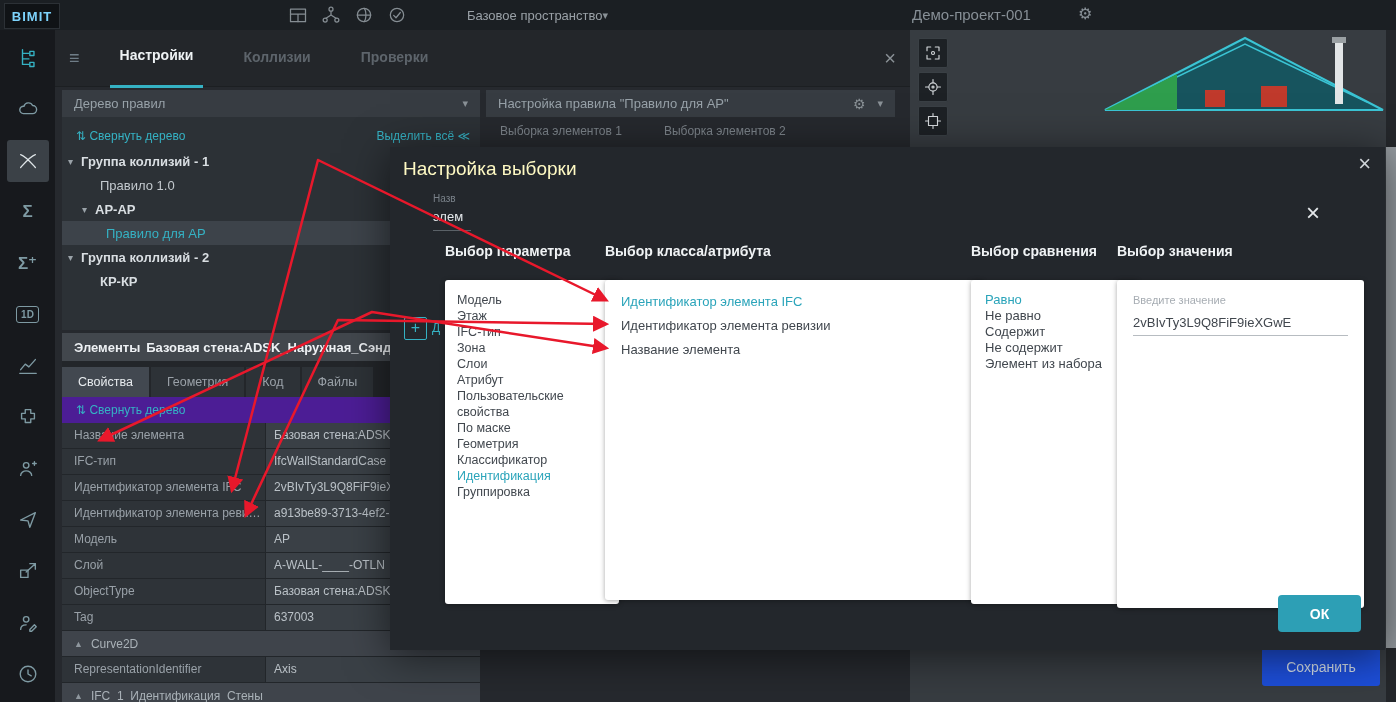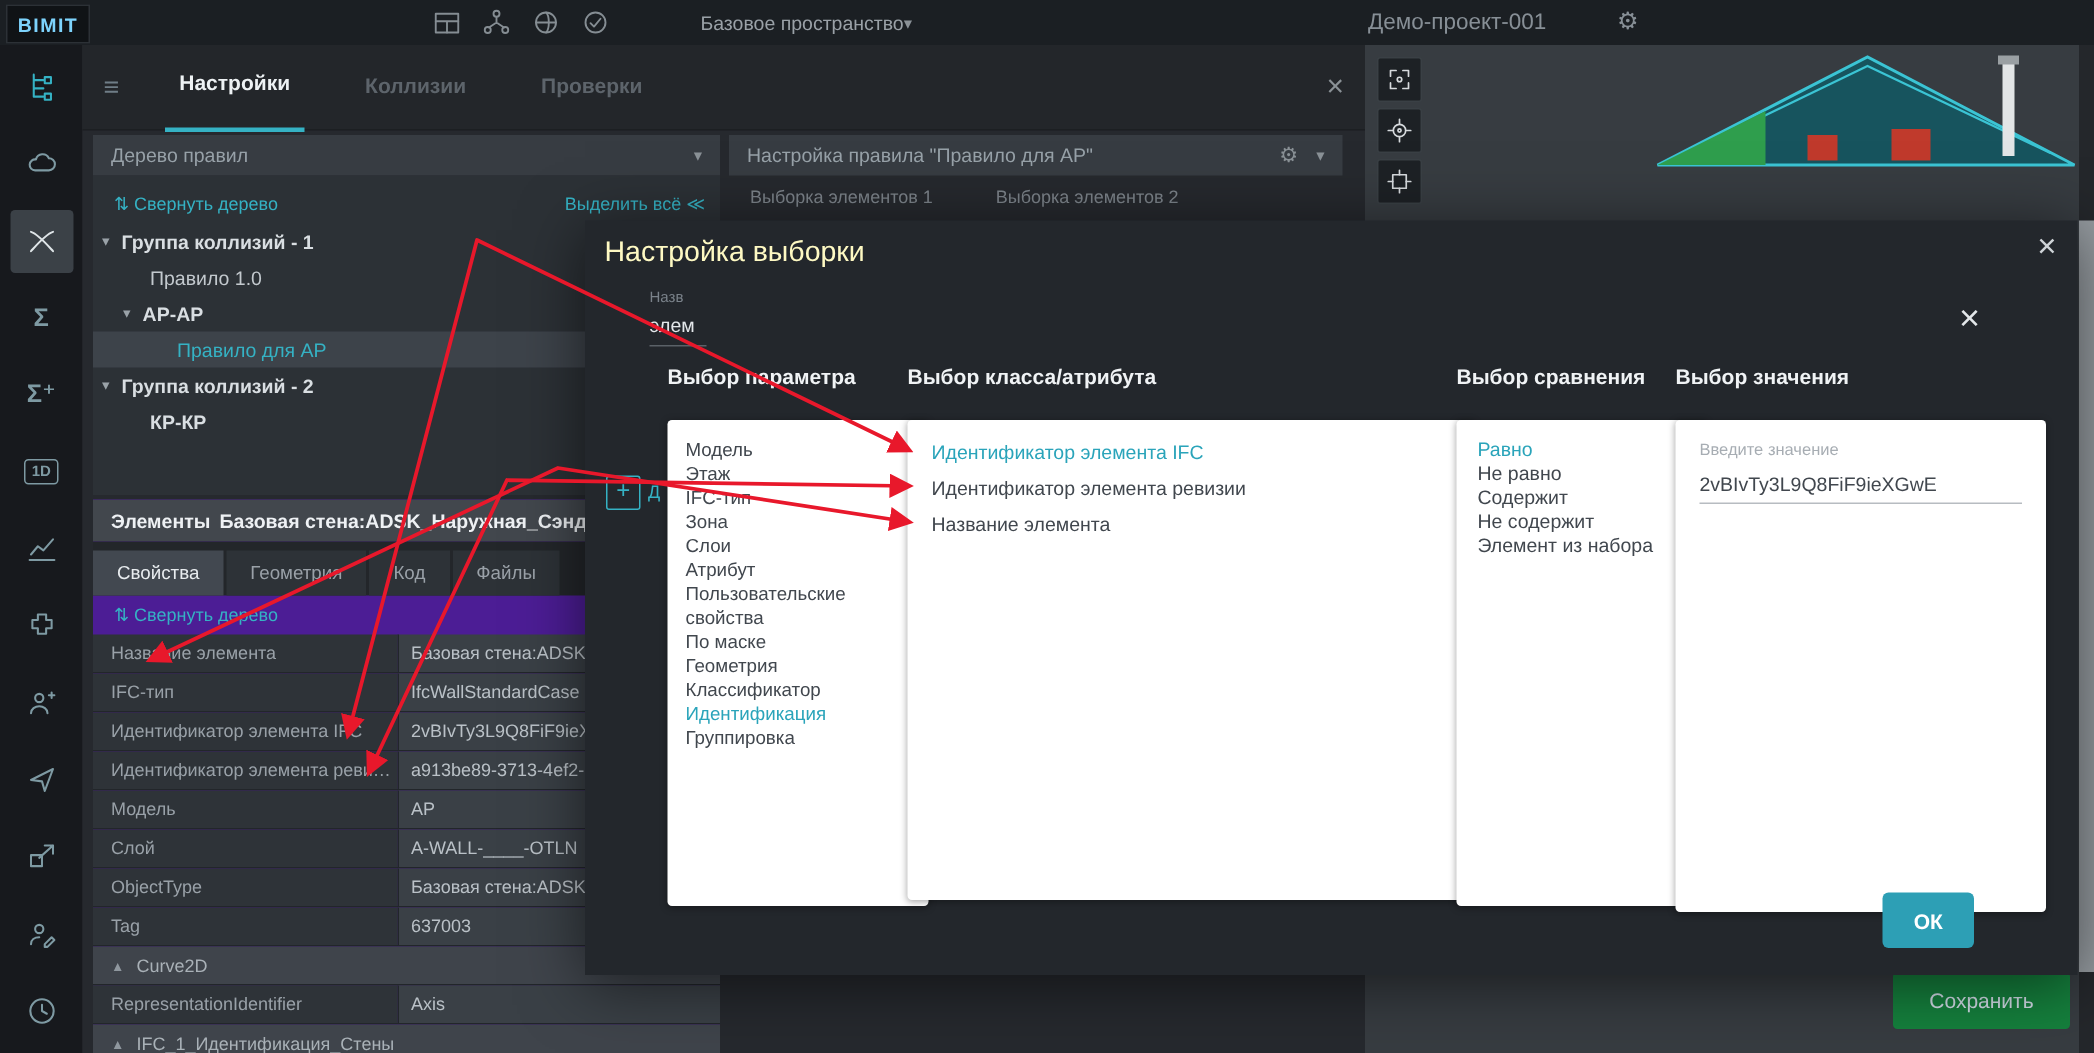--- a/index.html
+++ b/index.html
@@ -48,21 +48,21 @@
   .ecollapse{height:26px;display:flex;align-items:center;padding-left:14px;font-size:12px}
   .prow{display:flex;height:25px;border-bottom:1px solid #22262a;font-size:12px}
   .plbl{width:203px;background:#2e3338;color:#99a1a8;line-height:24px;padding-left:12px;white-space:nowrap;overflow:hidden;box-sizing:border-box}
   .pval{flex:1;background:#3a4046;color:#bac1c7;line-height:24px;padding-left:8px;white-space:nowrap;overflow:hidden;border-left:1px solid #22262a}
   .psec{height:25px;background:#3f444b;color:#a9b1b7;display:flex;align-items:center;gap:8px;padding-left:12px;font-size:12px;border-bottom:1px solid #22262a}
   .pscaret{font-size:9px;color:#8f979e}
   
   .viewport{background:#373c41;overflow:hidden}
   .vtile{position:absolute;width:28px;height:28px;background:#1d2125;border:1px solid #3a4045;border-radius:2px;
          display:flex;align-items:center;justify-content:center;color:#d6dadd}
-  .savebtn{position:absolute;background:#15803d;color:#d3dde8;font-size:14px;border-radius:3px;display:flex;align-items:center;justify-content:center}
+  .savebtn{position:absolute;background:#1d4ed8;color:#d3dde8;font-size:14px;border-radius:3px;display:flex;align-items:center;justify-content:center}
   .scrolltrack{background:#24272b}
   .scrollthumb{position:absolute;left:0;width:10px;background:#969ca1}
   
   .modal{background:#23272c;box-shadow:0 6px 40px rgba(0,0,0,.55);z-index:40}
   .mtitle{position:absolute;left:13px;top:11px;font-size:19px;color:#fef9c3}
   .mclose{position:absolute;right:14px;top:4px;font-size:22px;color:#cfd4d8}
   .mclose2{position:absolute;left:916px;top:52px;font-size:24px;color:#e3e7ea}
   .mname{position:absolute;left:43px;top:46px;width:40px}
   .mnl{font-size:10px;color:#7a828a}
   .mnv{font-size:13px;color:#e4e8eb;border-bottom:1px solid #5a6167;padding:5px 0 6px;width:38px}
@@ -71,21 +71,21 @@
   .maddfrag{position:absolute;left:42px;top:174px;font-size:12px}
   .mhdr{position:absolute;top:96px;font-size:14px;font-weight:700;color:#f0f3f5}
   .card{position:absolute;top:133px;height:300px;background:#fff;border-radius:3px;box-shadow:0 1px 5px rgba(0,0,0,.35)}
   .c1{padding:12px;font-size:12.5px;color:#41474e;line-height:16px}
   .c2{padding:10px 16px;font-size:13px;color:#41474e;line-height:24px}
   .c3{padding:12px 14px;font-size:13px;color:#41474e;line-height:16px}
   .c4{padding:14px 16px}
   .sel{color:#2aa4ba}
   .ph{font-size:11px;color:#a7adb3}
   .ival{font-size:13px;color:#41474e;border-bottom:1px solid #b7bcc1;padding:9px 0 5px}
-  .okbtn{position:absolute;left:865px;top:448px;width:61px;height:37px;background:#2d9fb5;border-radius:4px;
+  .okbtn{position:absolute;left:888px;top:448px;width:83px;height:37px;background:#2d9fb5;border-radius:4px;
          color:#fff;font-weight:700;font-size:14px;display:flex;align-items:center;justify-content:center}
   .arrows{z-index:60;pointer-events:none}
 </style>
 </head>
 <body>
 
 <div id="app" style="position:relative;width:1396px;height:702px">
 
   <header class="abs topbar" style="left:0;top:0;width:1396px;height:30px">
     <div class="logo">BIMIT</div>
@@ -234,21 +234,21 @@
       <span class="tcaret">▾</span>
       <span class="bold">Группа коллизий - 1</span>
     </div>
     <div class="trow" style="padding-left:38px">
       <span class="dim">Правило 1.0</span>
     </div>
     <div class="trow" style="padding-left:20px">
       <span class="tcaret">▾</span>
       <span class="bold">АР-АР</span>
     </div>
-    <div class="trow selected" style="padding-left:56px">
+    <div class="trow selected" style="padding-left:44px">
       <span class="teal">Правило для АР</span>
     </div>
     <div class="trow" style="padding-left:6px">
       <span class="tcaret">▾</span>
       <span class="bold">Группа коллизий - 2</span>
     </div>
     <div class="trow" style="padding-left:38px">
       <span class="bold">КР-КР</span>
     </div>
   </div>

